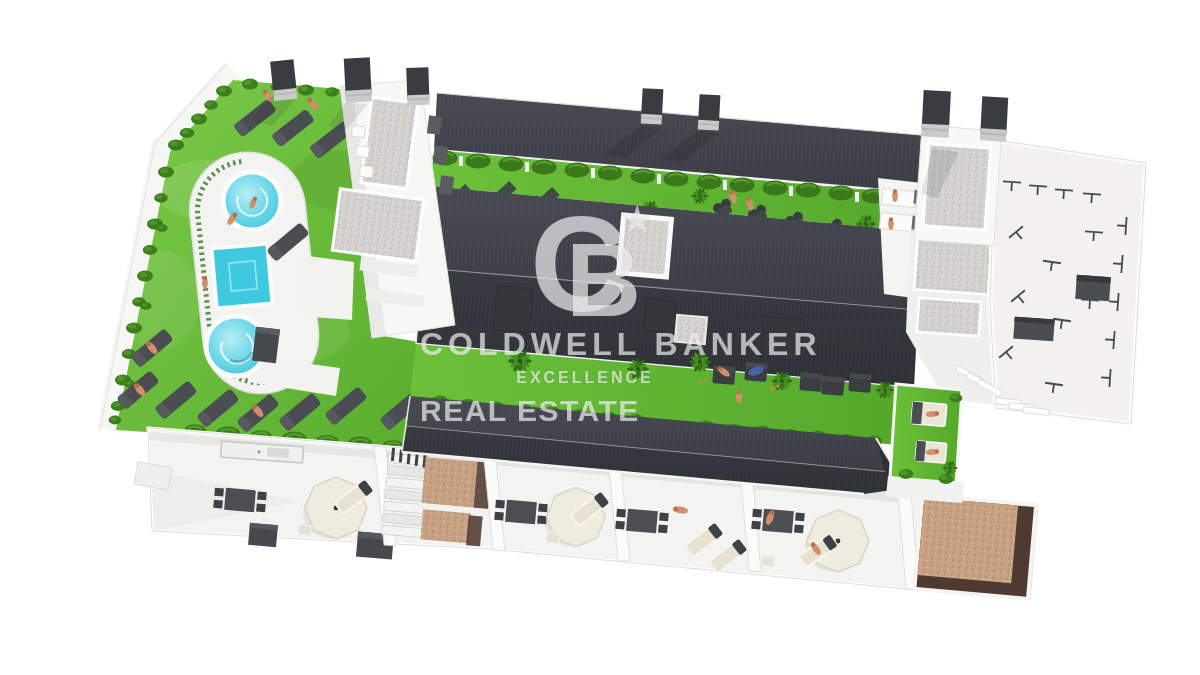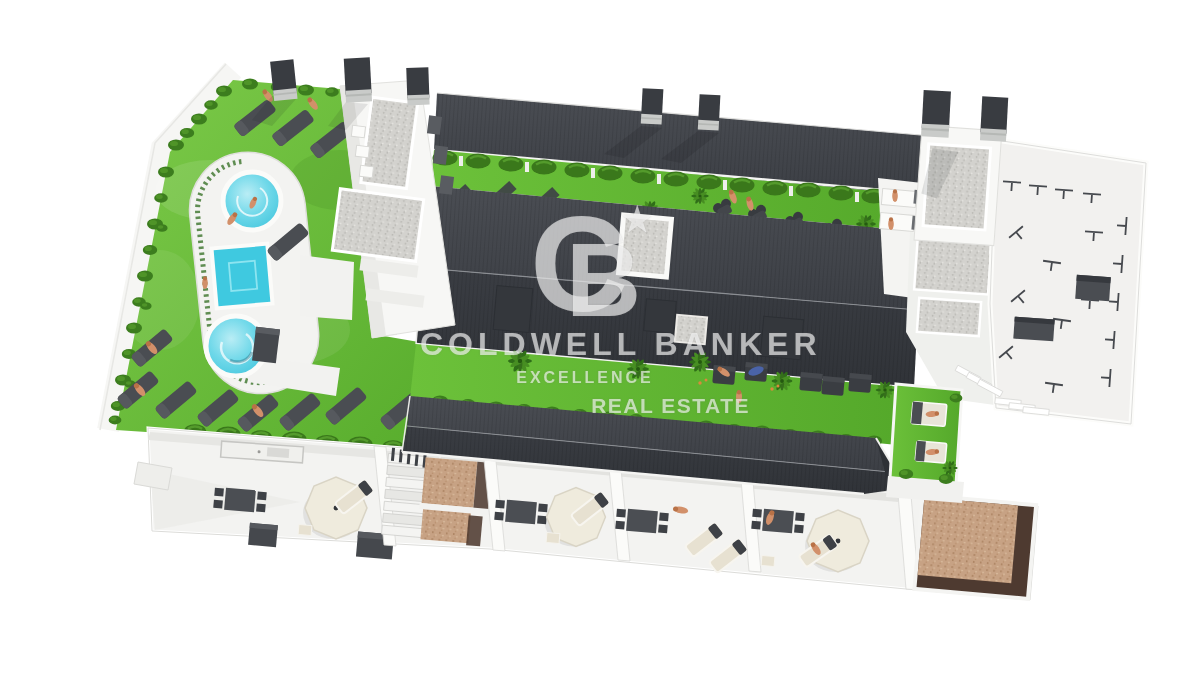--- a/index.html
+++ b/index.html
@@ -8,21 +8,21 @@
   #scene{position:absolute;left:0;top:0;}
   .wm{position:absolute;color:rgba(255,255,255,.62);font-weight:bold;
       text-shadow:0 0 2px rgba(110,110,110,.28);user-select:none;}
   .wm-mono{left:530px;top:196px;width:160px;height:140px;}
   .wm-mono .c{position:absolute;left:0;top:0;font-size:136px;line-height:1;}
   .wm-mono .b{position:absolute;left:36px;top:32px;font-size:104px;line-height:1;}
   .wm-mono .star{position:absolute;left:92px;top:6px;font-size:34px;line-height:1;}
   .wm-title{left:420px;top:326px;width:330px;text-align:center;font-size:32px;
             letter-spacing:5px;white-space:nowrap;}
   .wm-sub1{left:420px;top:369px;width:330px;text-align:center;font-size:16px;letter-spacing:3px;}
-  .wm-sub2{left:420px;top:394px;width:330px;text-align:right;font-size:21px;letter-spacing:1.5px;}
+  .wm-sub2{left:420px;top:394px;width:330px;text-align:left;font-size:30px;letter-spacing:1.5px;}
 </style>
 </head>
 <body>
 
 <div id="stage">
 <svg id="scene" width="1200" height="675" viewBox="0 0 1200 675">
   <defs>
     <linearGradient id="grassG" x1="0" y1="0" x2="1" y2="1">
       <stop offset="0" stop-color="#7cca49"></stop>
           <stop offset="1" stop-color="#57ac2c"></stop>

